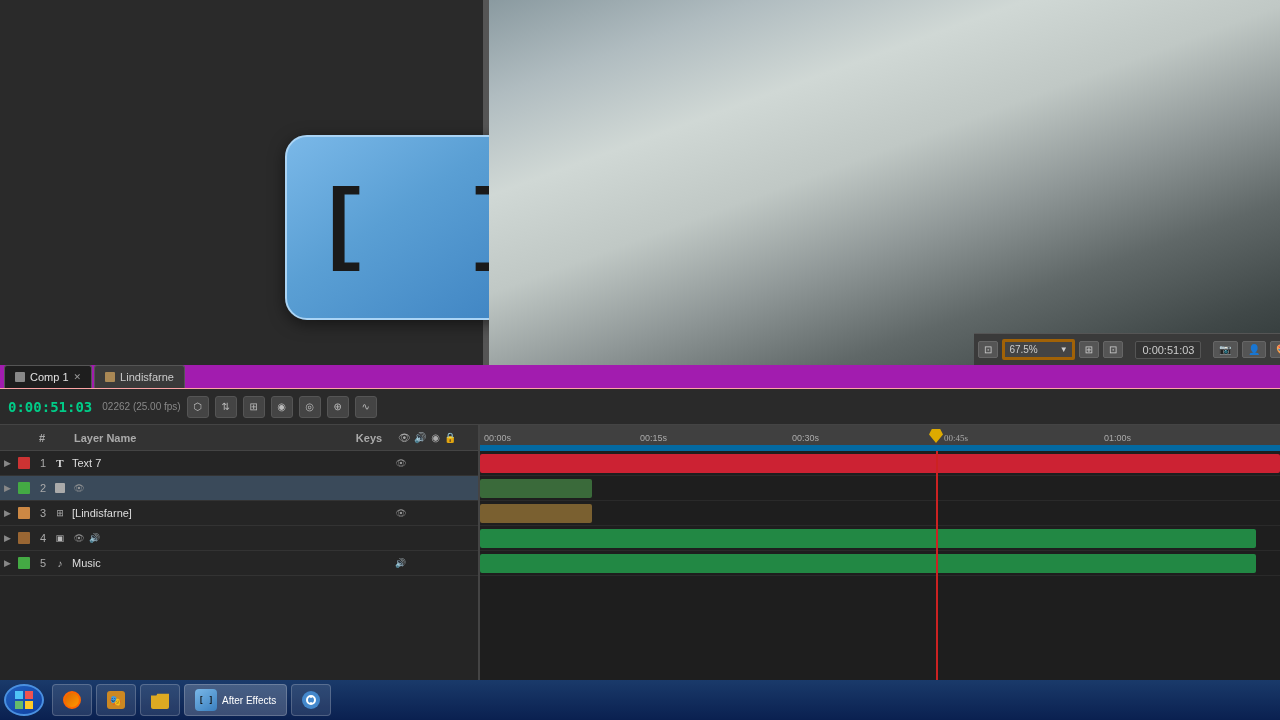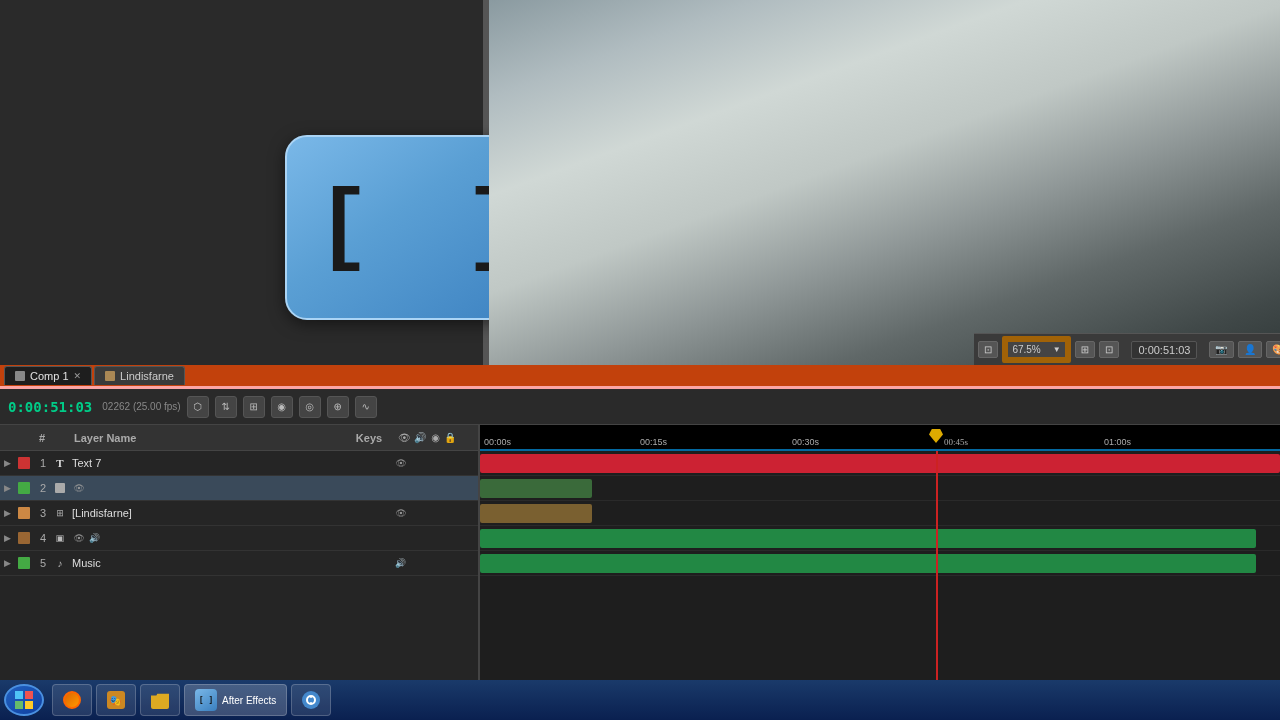--- a/index.html
+++ b/index.html
@@ -98,29 +98,29 @@
       color: #ccc;
       padding: 2px 5px;
       font-size: 10px;
       cursor: pointer;
       border-radius: 2px;
       white-space: nowrap;
     }
 
     .toolbar-dropdown {
       background: #444;
-      border: 6px solid #a16207;
+      border: 3px solid #a16207;
       color: #ccc;
       padding: 2px 4px;
       font-size: 10px;
       cursor: pointer;
       border-radius: 2px;
       display: flex;
       align-items: center;
-      gap: 10px;
+      gap: 20px;
     }
 
     .toolbar-timecode {
       color: #ccc;
       font-size: 11px;
       padding: 2px 6px;
       background: #333;
       border: 1px solid #555;
       border-radius: 2px;
     }
@@ -137,24 +137,23 @@
       width: 1280px;
       height: 355px;
       display: flex;
       flex-direction: column;
       background: #1e1e1e;
     }
 
     
     .tab-bar {
       height: 24px;
-      background: #c2410c;
-      display: flex;
-      align-items: center;
-      border-bottom: 3px solid #fca5a5;
+      background: #a21caf;
+      display: flex;
+      border-bottom: 1px solid #fca5a5;
       padding: 0 4px;
     }
 
     .tab {
       display: flex;
       align-items: center;
       padding: 3px 10px;
       background: #3a3a3a;
       border: 1px solid #555;
       border-bottom: none;
@@ -346,22 +345,22 @@
     .track-area {
       flex: 1;
       background: #1e1e1e;
       display: flex;
       flex-direction: column;
       overflow: hidden;
     }
 
     .track-time-ruler {
       height: 26px;
-      background: #000000;
-      border-bottom: 2px solid #0369a1;
+      background: #404040;
+      border-bottom: 6px solid #0369a1;
       position: relative;
       display: flex;
       align-items: flex-end;
       padding-bottom: 2px;
     }
 
     .time-marker {
       position: absolute;
       font-size: 9px;
       color: #aaa;

